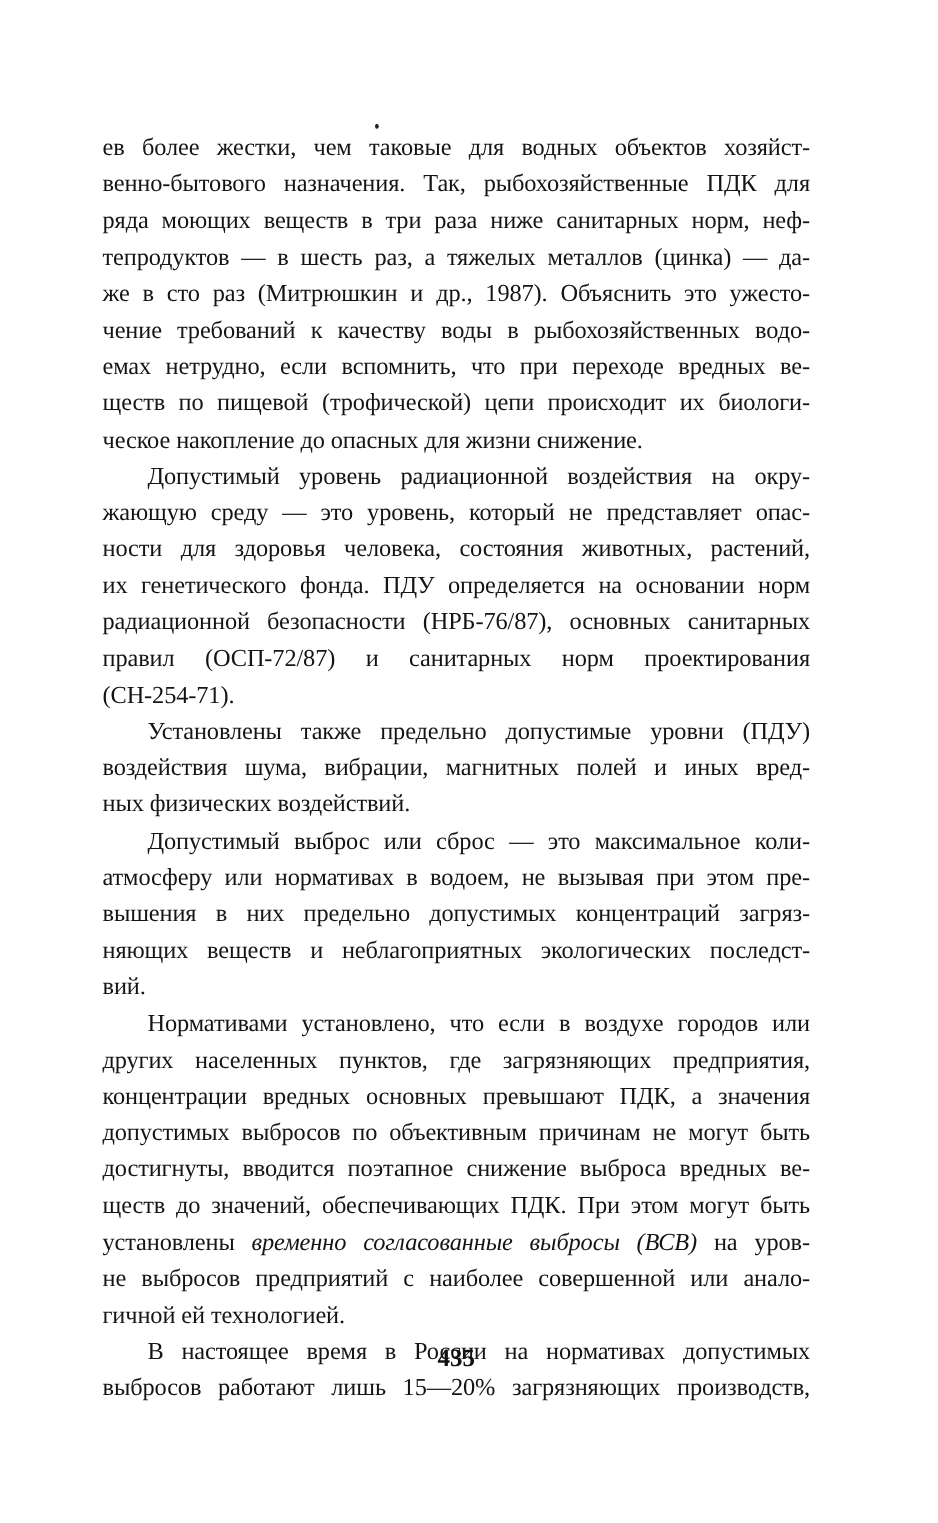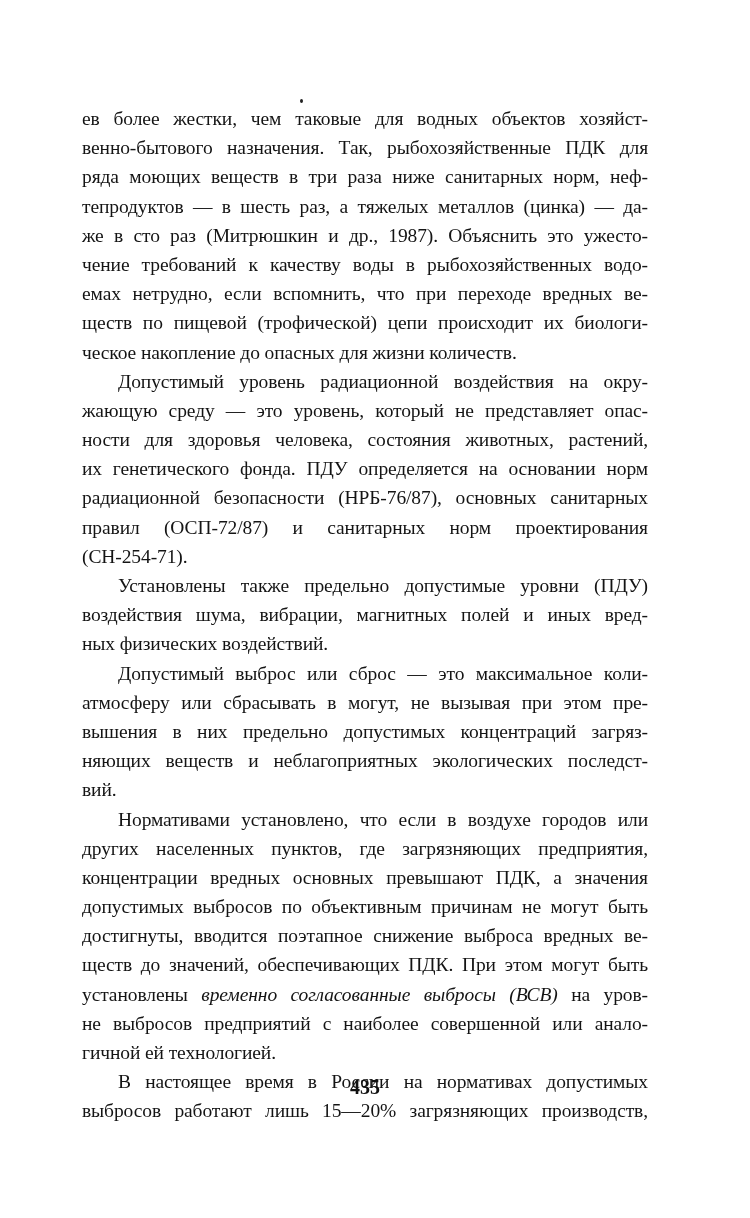--- a/index.html
+++ b/index.html
@@ -74,42 +74,42 @@
 
     <div>
       <span class="line">ев более жестки, чем таковые для водных объектов хозяйст-</span>
       <span class="line">венно-бытового назначения. Так, рыбохозяйственные ПДК для</span>
       <span class="line">ряда моющих веществ в три раза ниже санитарных норм, неф-</span>
       <span class="line">тепродуктов — в шесть раз, а тяжелых металлов (цинка) — да-</span>
       <span class="line">же в сто раз (Митрюшкин и др., 1987). Объяснить это ужесто-</span>
       <span class="line">чение требований к качеству воды в рыбохозяйственных водо-</span>
       <span class="line">емах нетрудно, если вспомнить, что при переходе вредных ве-</span>
       <span class="line">ществ по пищевой (трофической) цепи происходит их биологи-</span>
-      <span class="line last">ческое накопление до опасных для жизни количеств.</span>
+      <span class="line last">ческое накопление до опасных для жизни снижение.</span>
     </div>
 
     <div>
       <span class="line indent">Допустимый уровень радиационной воздействия на окру-</span>
       <span class="line">жающую среду — это уровень, который не представляет опас-</span>
       <span class="line">ности для здоровья человека, состояния животных, растений,</span>
       <span class="line">их генетического фонда. ПДУ определяется на основании норм</span>
       <span class="line">радиационной безопасности (НРБ-76/87), основных санитарных</span>
       <span class="line">правил (ОСП-72/87) и санитарных норм проектирования</span>
       <span class="line last">(СН-254-71).</span>
     </div>
 
     <div>
       <span class="line indent">Установлены также предельно допустимые уровни (ПДУ)</span>
       <span class="line">воздействия шума, вибрации, магнитных полей и иных вред-</span>
       <span class="line last">ных физических воздействий.</span>
     </div>
 
     <div>
       <span class="line indent">Допустимый выброс или сброс — это максимальное коли-</span>
-      <span class="line">атмосферу или сбрасывать в могут, не вызывая при этом пре-</span>
+      <span class="line">атмосферу или нормативах в водоем, не вызывая при этом пре-</span>
       <span class="line">вышения в них предельно допустимых концентраций загряз-</span>
       <span class="line">няющих веществ и неблагоприятных экологических последст-</span>
       <span class="line last">вий.</span>
     </div>
 
     <div>
       <span class="line indent">Нормативами установлено, что если в воздухе городов или</span>
       <span class="line">других населенных пунктов, где загрязняющих предприятия,</span>
       <span class="line">концентрации вредных основных превышают ПДК, а значения</span>
       <span class="line">допустимых выбросов по объективным причинам не могут быть</span>

